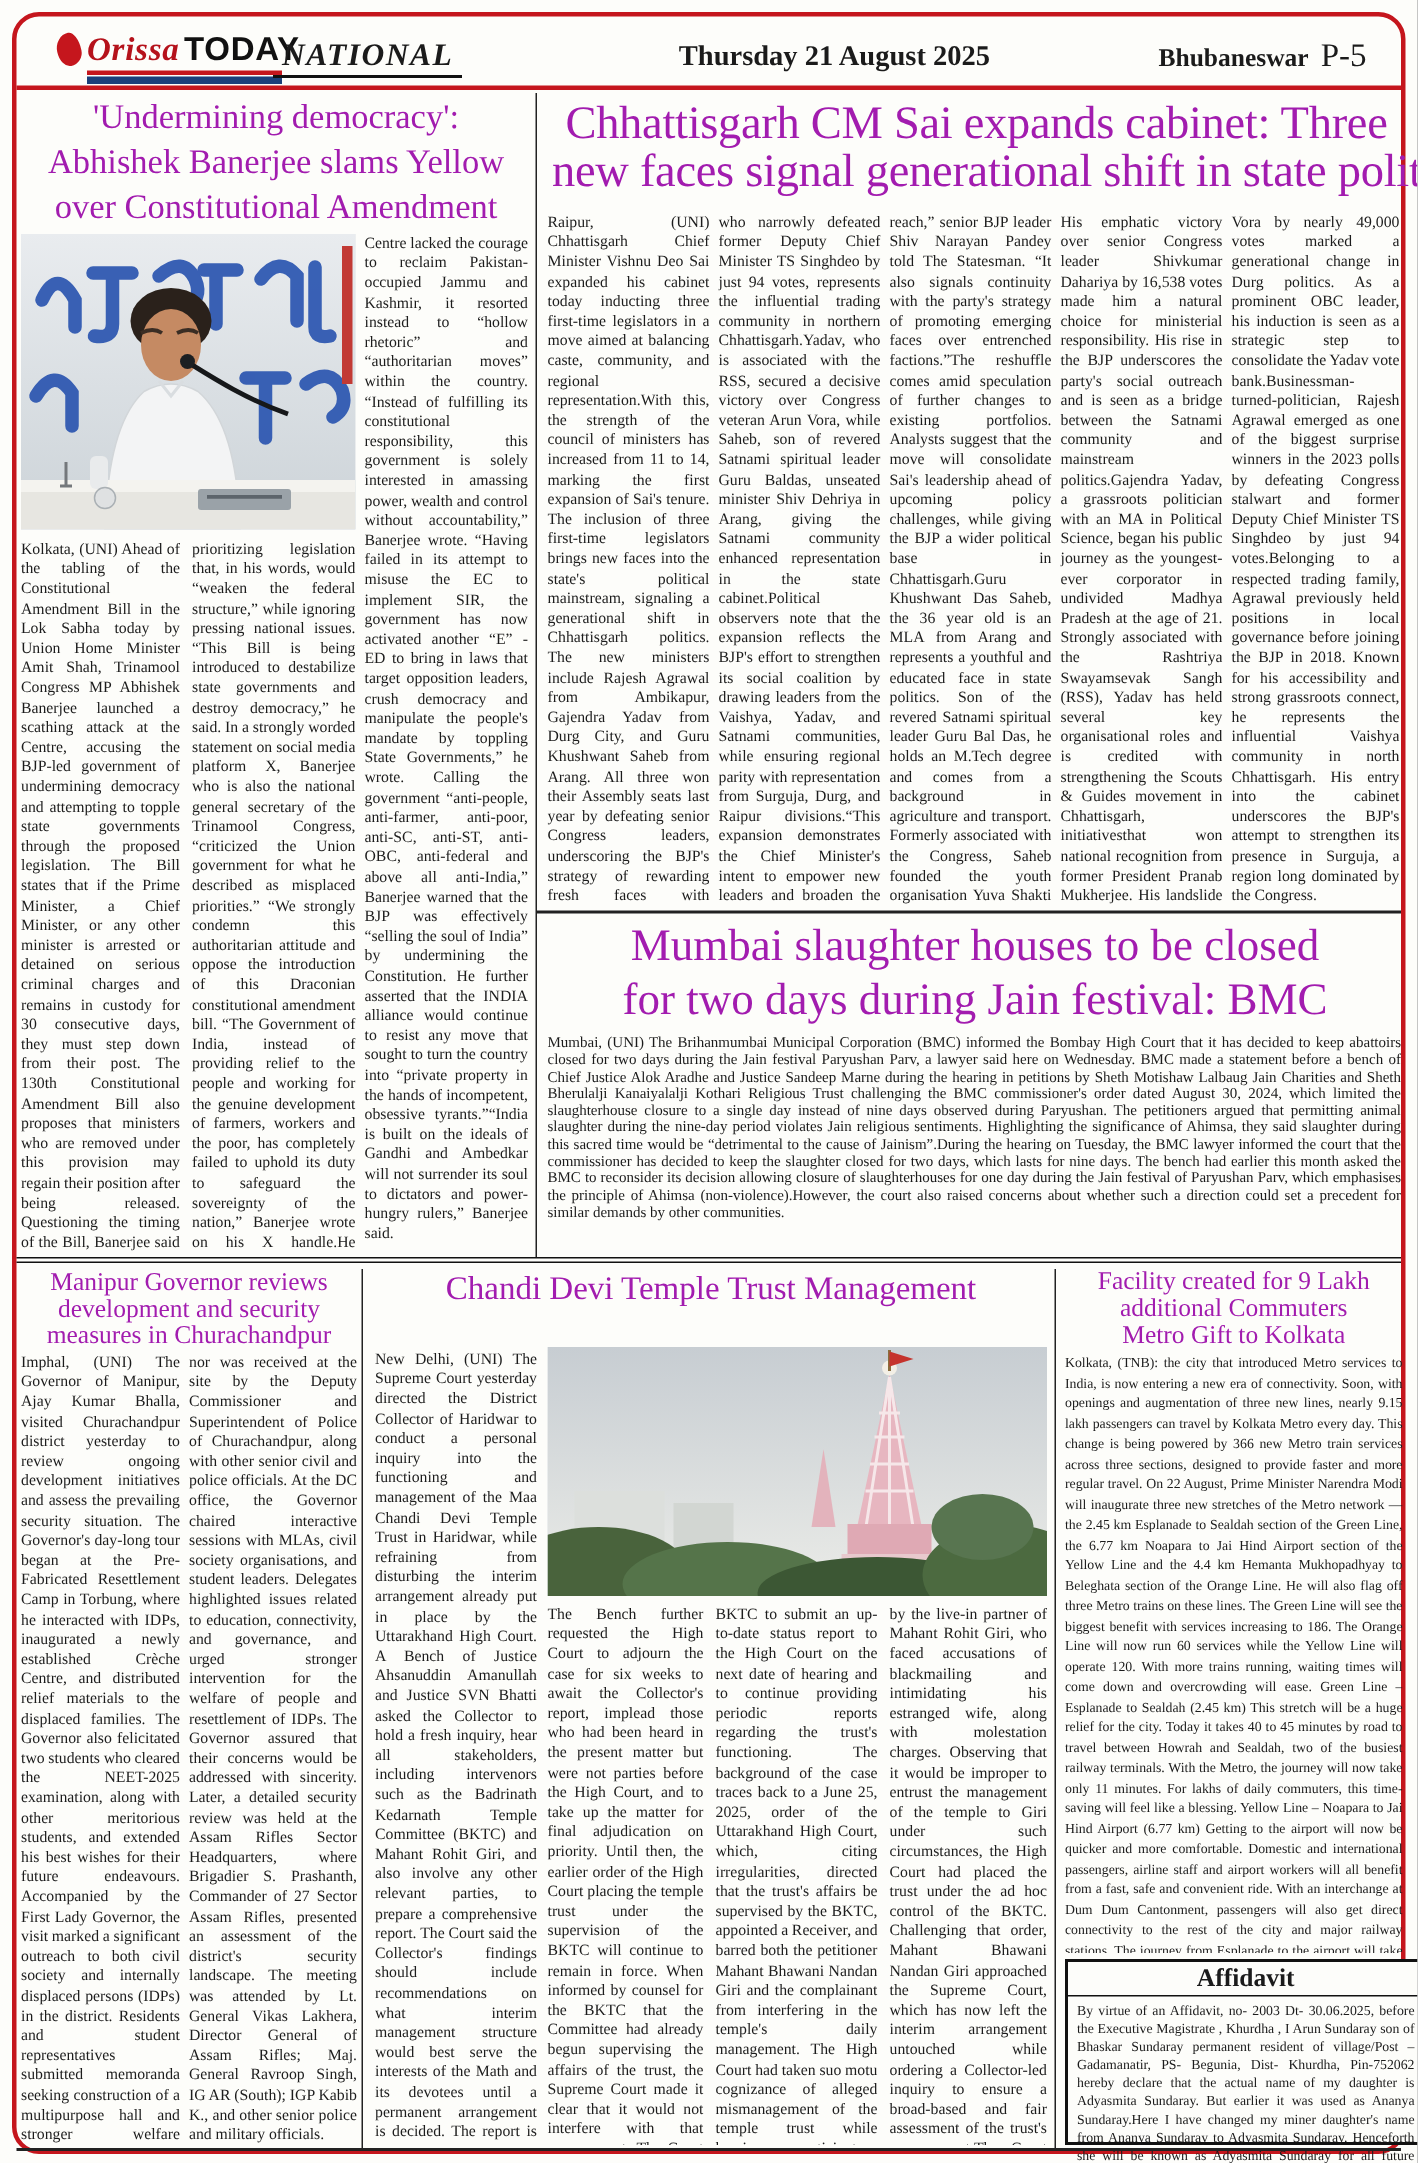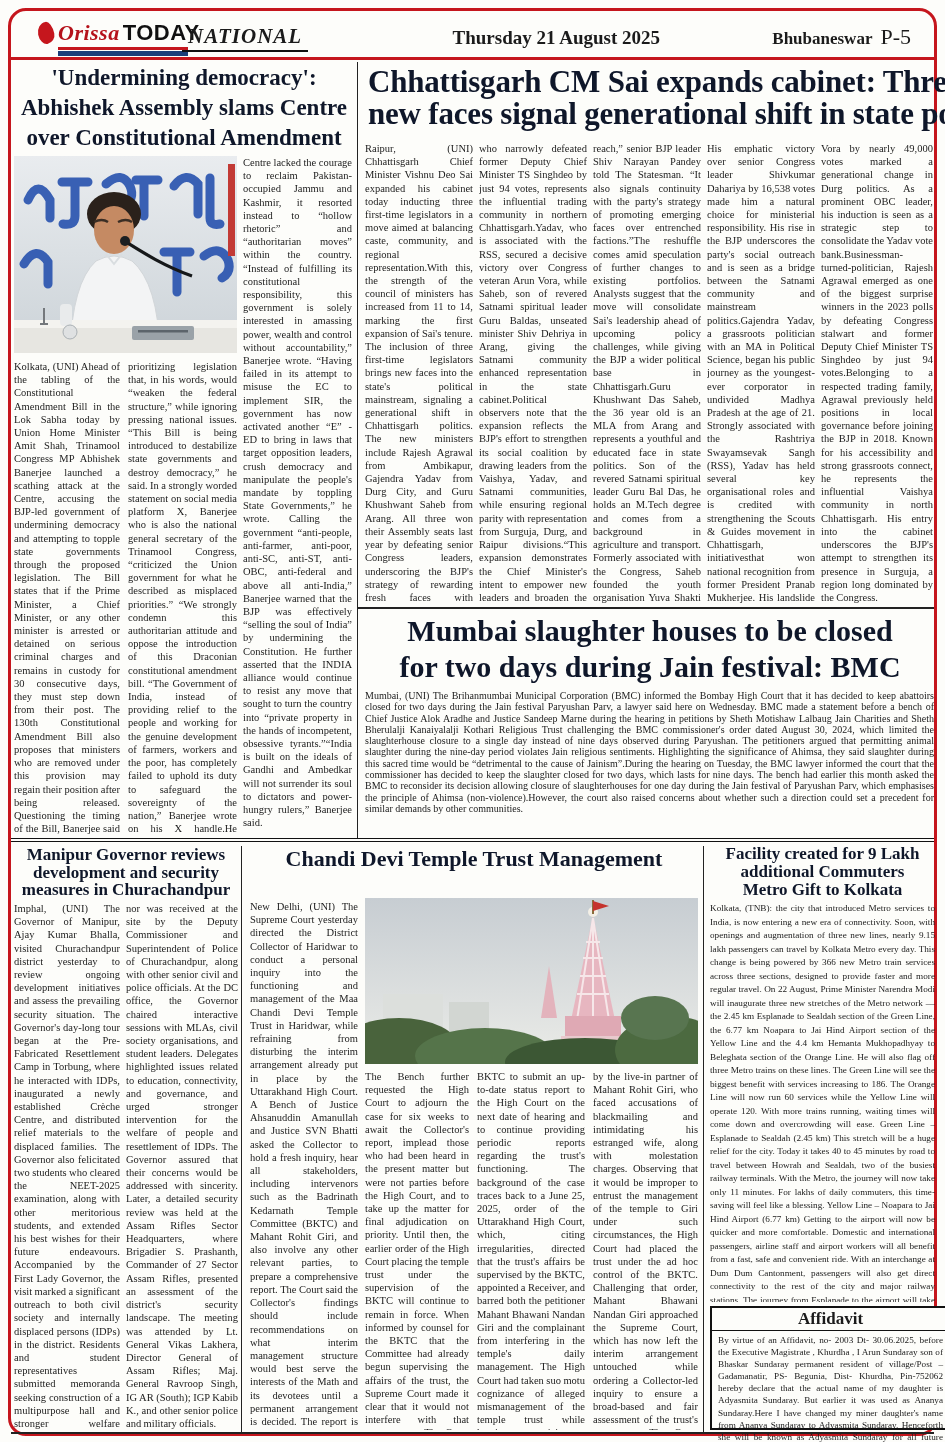--- a/index.html
+++ b/index.html
@@ -18,21 +18,21 @@
   .logo-orissa{font-style:italic;font-weight:bold;font-size:22px;color:#b5121b;letter-spacing:.5px}
   .logo-today{font-weight:bold;font-size:22px;color:#111;font-family:"Liberation Sans",sans-serif;letter-spacing:.5px}
   .logo-bars{margin-top:1px}
   .bar-red{height:2.5px;background:#c5161d;width:130px}
   .bar-blue{height:5px;background:#1b3f7a;width:130px;margin-top:1px}
   .section-title{font-style:italic;font-weight:bold;font-size:21px;letter-spacing:1px;border-bottom:2.5px solid #111;padding:0 6px 1px}
   .date{font-weight:bold;font-size:19px;text-align:right}
   .city{font-weight:bold;font-size:17px}
   .pageno{font-size:22px;margin-left:8px}
   
-  .headline{font-weight:bold;text-align:center;color:#0f172a}
+  .headline{font-weight:normal;text-align:center;color:#a21caf}
   .headline span{display:block;white-space:nowrap}
   
   .bodycol{font-size:10.5px;line-height:13.2px;text-align:justify;color:#1c1c1c;overflow:hidden;word-spacing:-.2px}
   .smallbody{font-size:10px;line-height:11.3px;text-align:justify;overflow:hidden}
   .metrobody{font-size:9.2px;line-height:13.5px;text-align:justify;overflow:hidden}
   .photo{position:absolute;overflow:hidden;background:#dfe3e6}
   .affbox{position:absolute;border:2px solid #111;background:#fdfdfa}
   .afftitle{font-weight:bold;font-size:17px;text-align:center;border-bottom:1.5px solid #111;padding:1px 0}
   .affbody{font-size:9.2px;line-height:12.1px;text-align:justify;padding:3px 6px;overflow:hidden}
 </style>
@@ -58,21 +58,21 @@
   <div class="abs section-title" style="left:182px;top:24px">NATIONAL</div>
   <div class="abs date" style="left:330px;top:27px;width:330px">Thursday 21 August 2025</div>
   <div class="abs" style="right:34px;top:24px;display:flex;align-items:baseline">
     <span class="city">Bhubaneswar</span>
     <span class="pageno">P-5</span>
   </div>
   <div class="red-rule" style="left:11px;top:57px;width:923px;height:3px"></div>
 
   <div class="abs headline" style="left:14px;top:63px;width:340px;font-size:23px;line-height:30px">
     <span>'Undermining democracy':</span>
-    <span>Abhishek Assembly slams Centre</span>
+    <span>Abhishek Banerjee slams Yellow</span>
     <span>over Constitutional Amendment</span>
   </div>
 
   <div class="photo" style="left:14px;top:156px;width:223px;height:197px">
     <svg width="223" height="197" viewBox="0 0 223 197">
       <defs>
         <linearGradient id="bg1" x1="0" y1="0" x2="0" y2="1">
           <stop offset="0" stop-color="#e9ecef"></stop>
             <stop offset="1" stop-color="#ccd3d8"></stop>
         </linearGradient>

